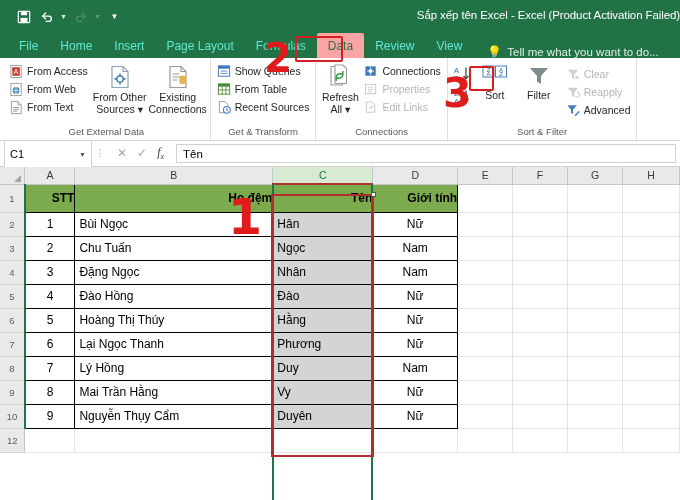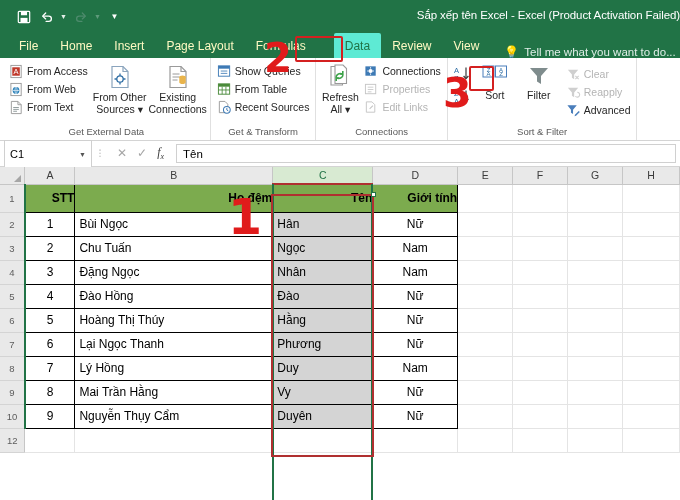--- a/index.html
+++ b/index.html
@@ -49,29 +49,28 @@
     background: #217346;
     display: flex;
     align-items: flex-end;
     padding-left: 8px;
   }
   .tab {
     position: relative;
     height: 25px;
     padding: 0 11px;
     display: flex; align-items: center;
-    color: #fef9c3;
+    color: #5eead4;
     font-size: 12px;
     white-space: nowrap;
   }
   .tab.active {
-    background: #5eead4;
+    background: #fca5a5;
     color: #217346;
     border-radius: 2px 2px 0 0;
-    margin-left: 17px;
   }
   .tellme {
     display: flex; align-items: center; gap: 5px;
     margin-left: 14px;
     color: #dfeee7;
     font-size: 11.5px;
     white-space: nowrap;
   }
   .bulb { color: #ffe69b; font-size: 12px; line-height: 1; }
 

